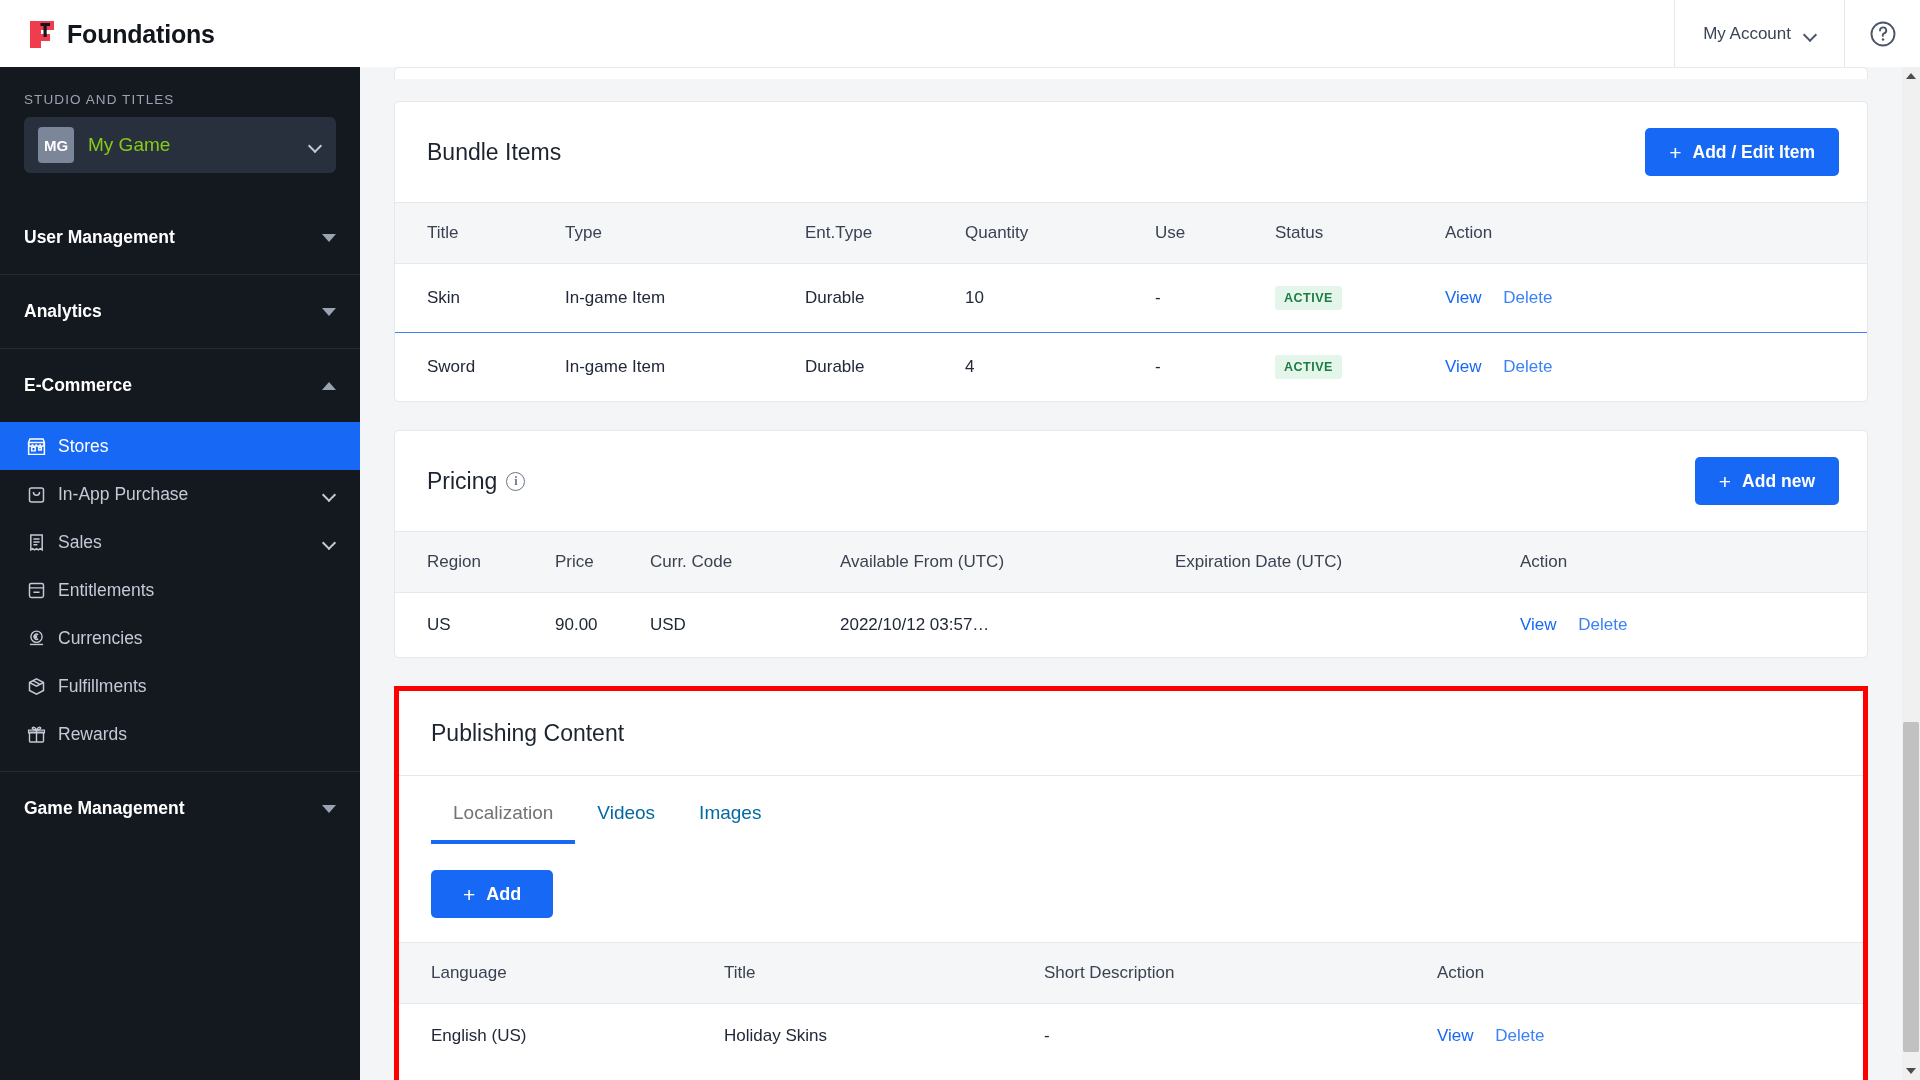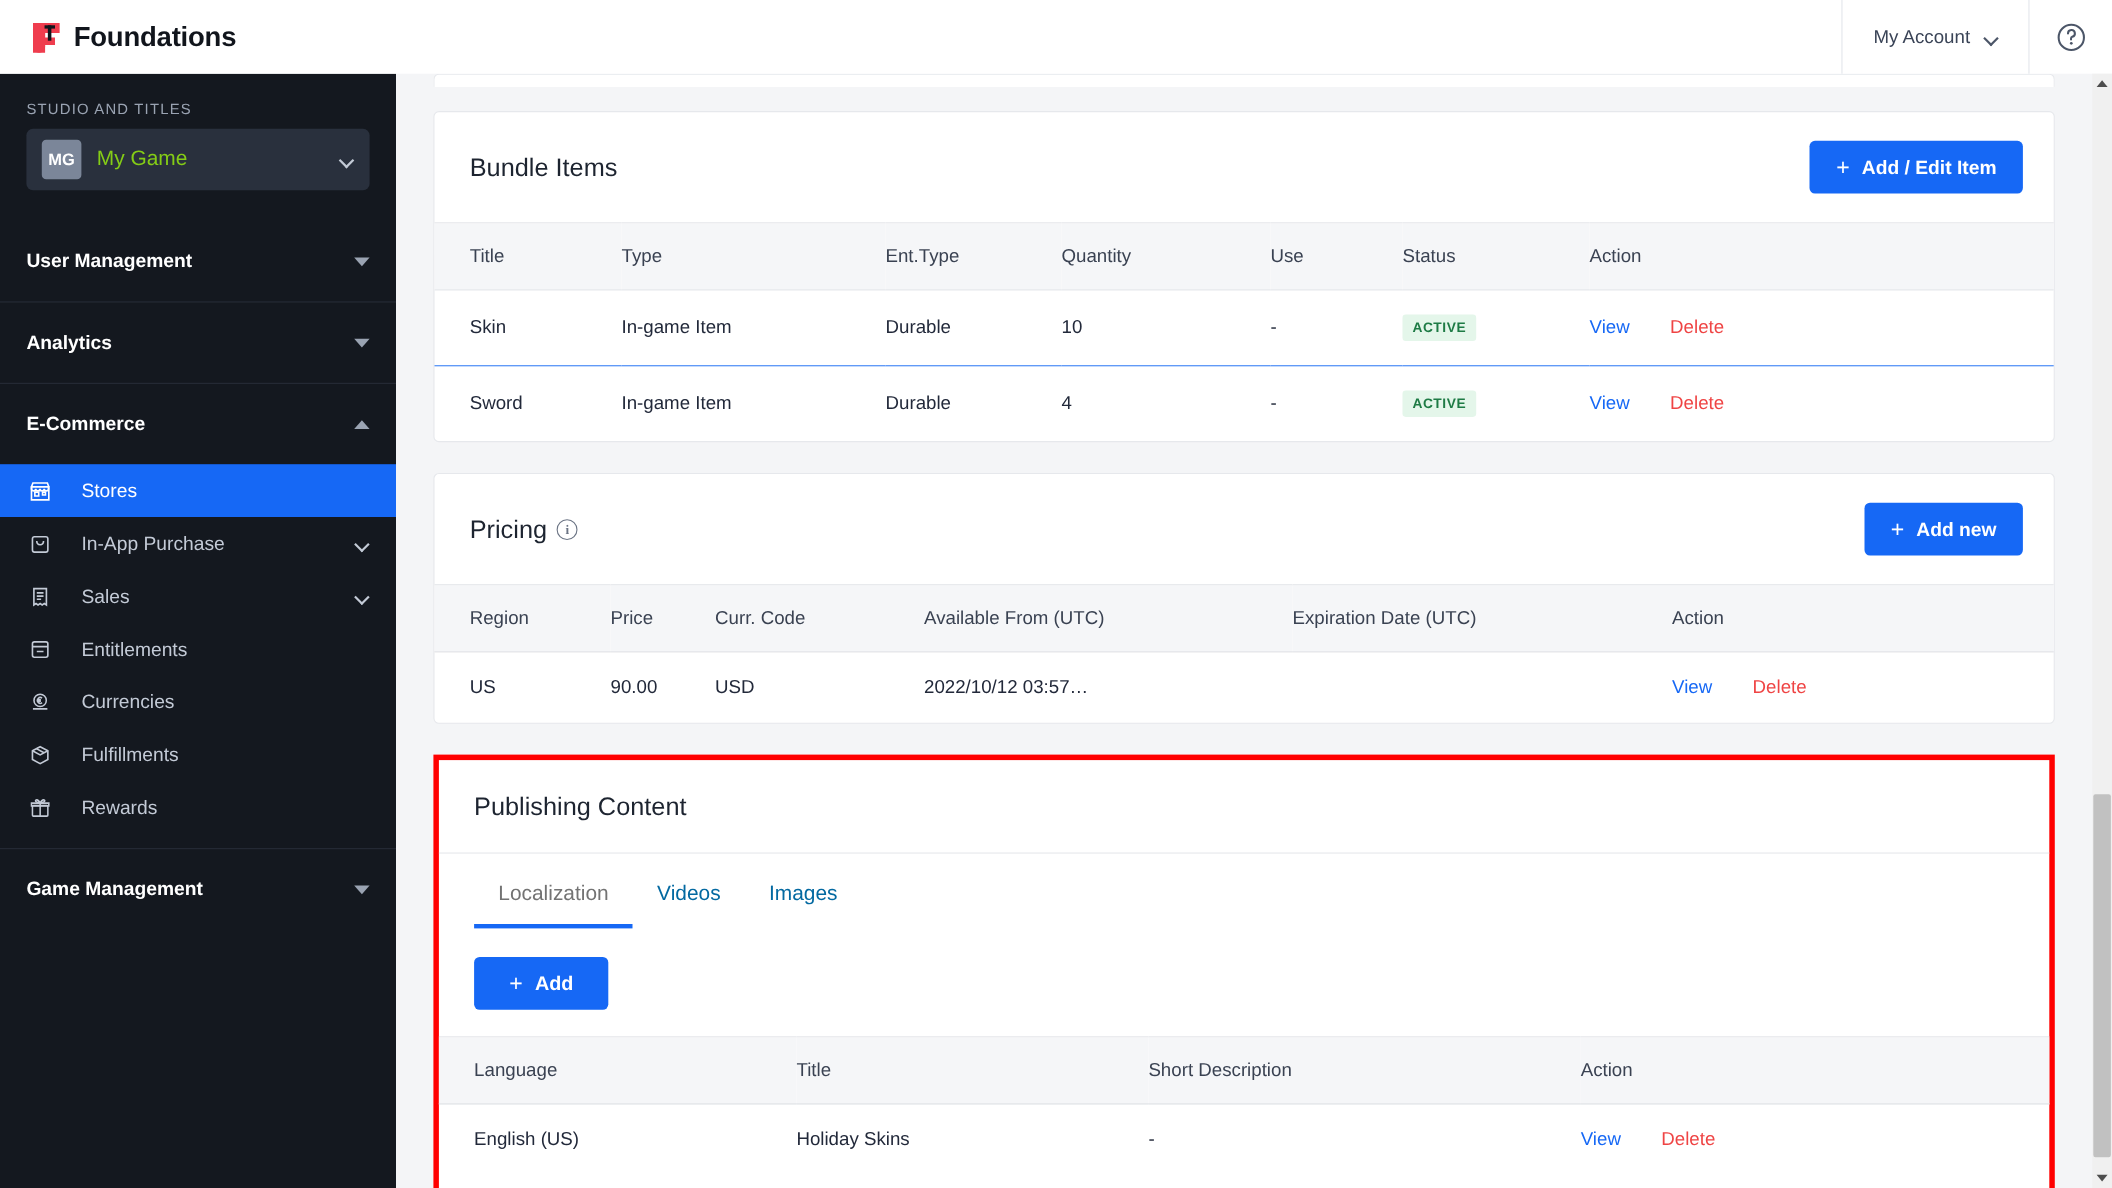--- a/index.html
+++ b/index.html
@@ -74,21 +74,21 @@
   .section-head {
     height: 73px; display: flex; align-items: center;
     padding: 0 24px; color: #ffffff;
     font-size: 17.5px; font-weight: 700;
   }
   .tri { margin-left: auto; width: 0; height: 0; border-left: 7px solid transparent; border-right: 7px solid transparent; }
   .tri.down { border-top: 8px solid #9aa3b2; }
   .tri.up   { border-bottom: 8px solid #9aa3b2; }
 
   .nav-item {
-    height: 48px; display: flex; align-items: center; gap: 26px;
+    height: 48px; display: flex; align-items: center; gap: 10px;
     padding: 0 24px; color: #c3cad6; font-size: 17.5px;
   }
   .nav-item.active { background: #1668f5; color: #ffffff; }
   .nav-icon { width: 24px; height: 24px; display: flex; align-items: center; justify-content: center; flex: 0 0 24px; }
   .nav-icon svg { display: block; }
   .chev-nav { margin-left: auto; width: 13px; height: 9px; position: relative; }
   .chev-nav::before {
     content: ''; position: absolute; left: 1px; top: 0;
     width: 8px; height: 8px;
     border-right: 2px solid #c3cad6; border-bottom: 2px solid #c3cad6;
@@ -161,21 +161,21 @@
   .cell-pad { padding-left: 32px; }
 
   .badge-active {
     display: inline-block;
     background: #e4f6ea; color: #1e7b45;
     font-size: 12.5px; font-weight: 700;
     letter-spacing: .5px;
     padding: 5px 9px; border-radius: 3px;
   }
   .lnk-view { color: #1668f5; cursor: pointer; }
-  .lnk-del { color: #ef4444; cursor: pointer; margin-left: 32px; }
+  .lnk-del { color: #3b82f6; cursor: pointer; margin-left: 17px; }
 
   
   .highlight-wrap {
     margin: 0 34px;
     border: 5px solid #ff0000;
     background: #ffffff;
   }
   .tabs {
     display: flex; gap: 0;
     padding: 0 32px; border-top: 1px solid #e6e8ec;

